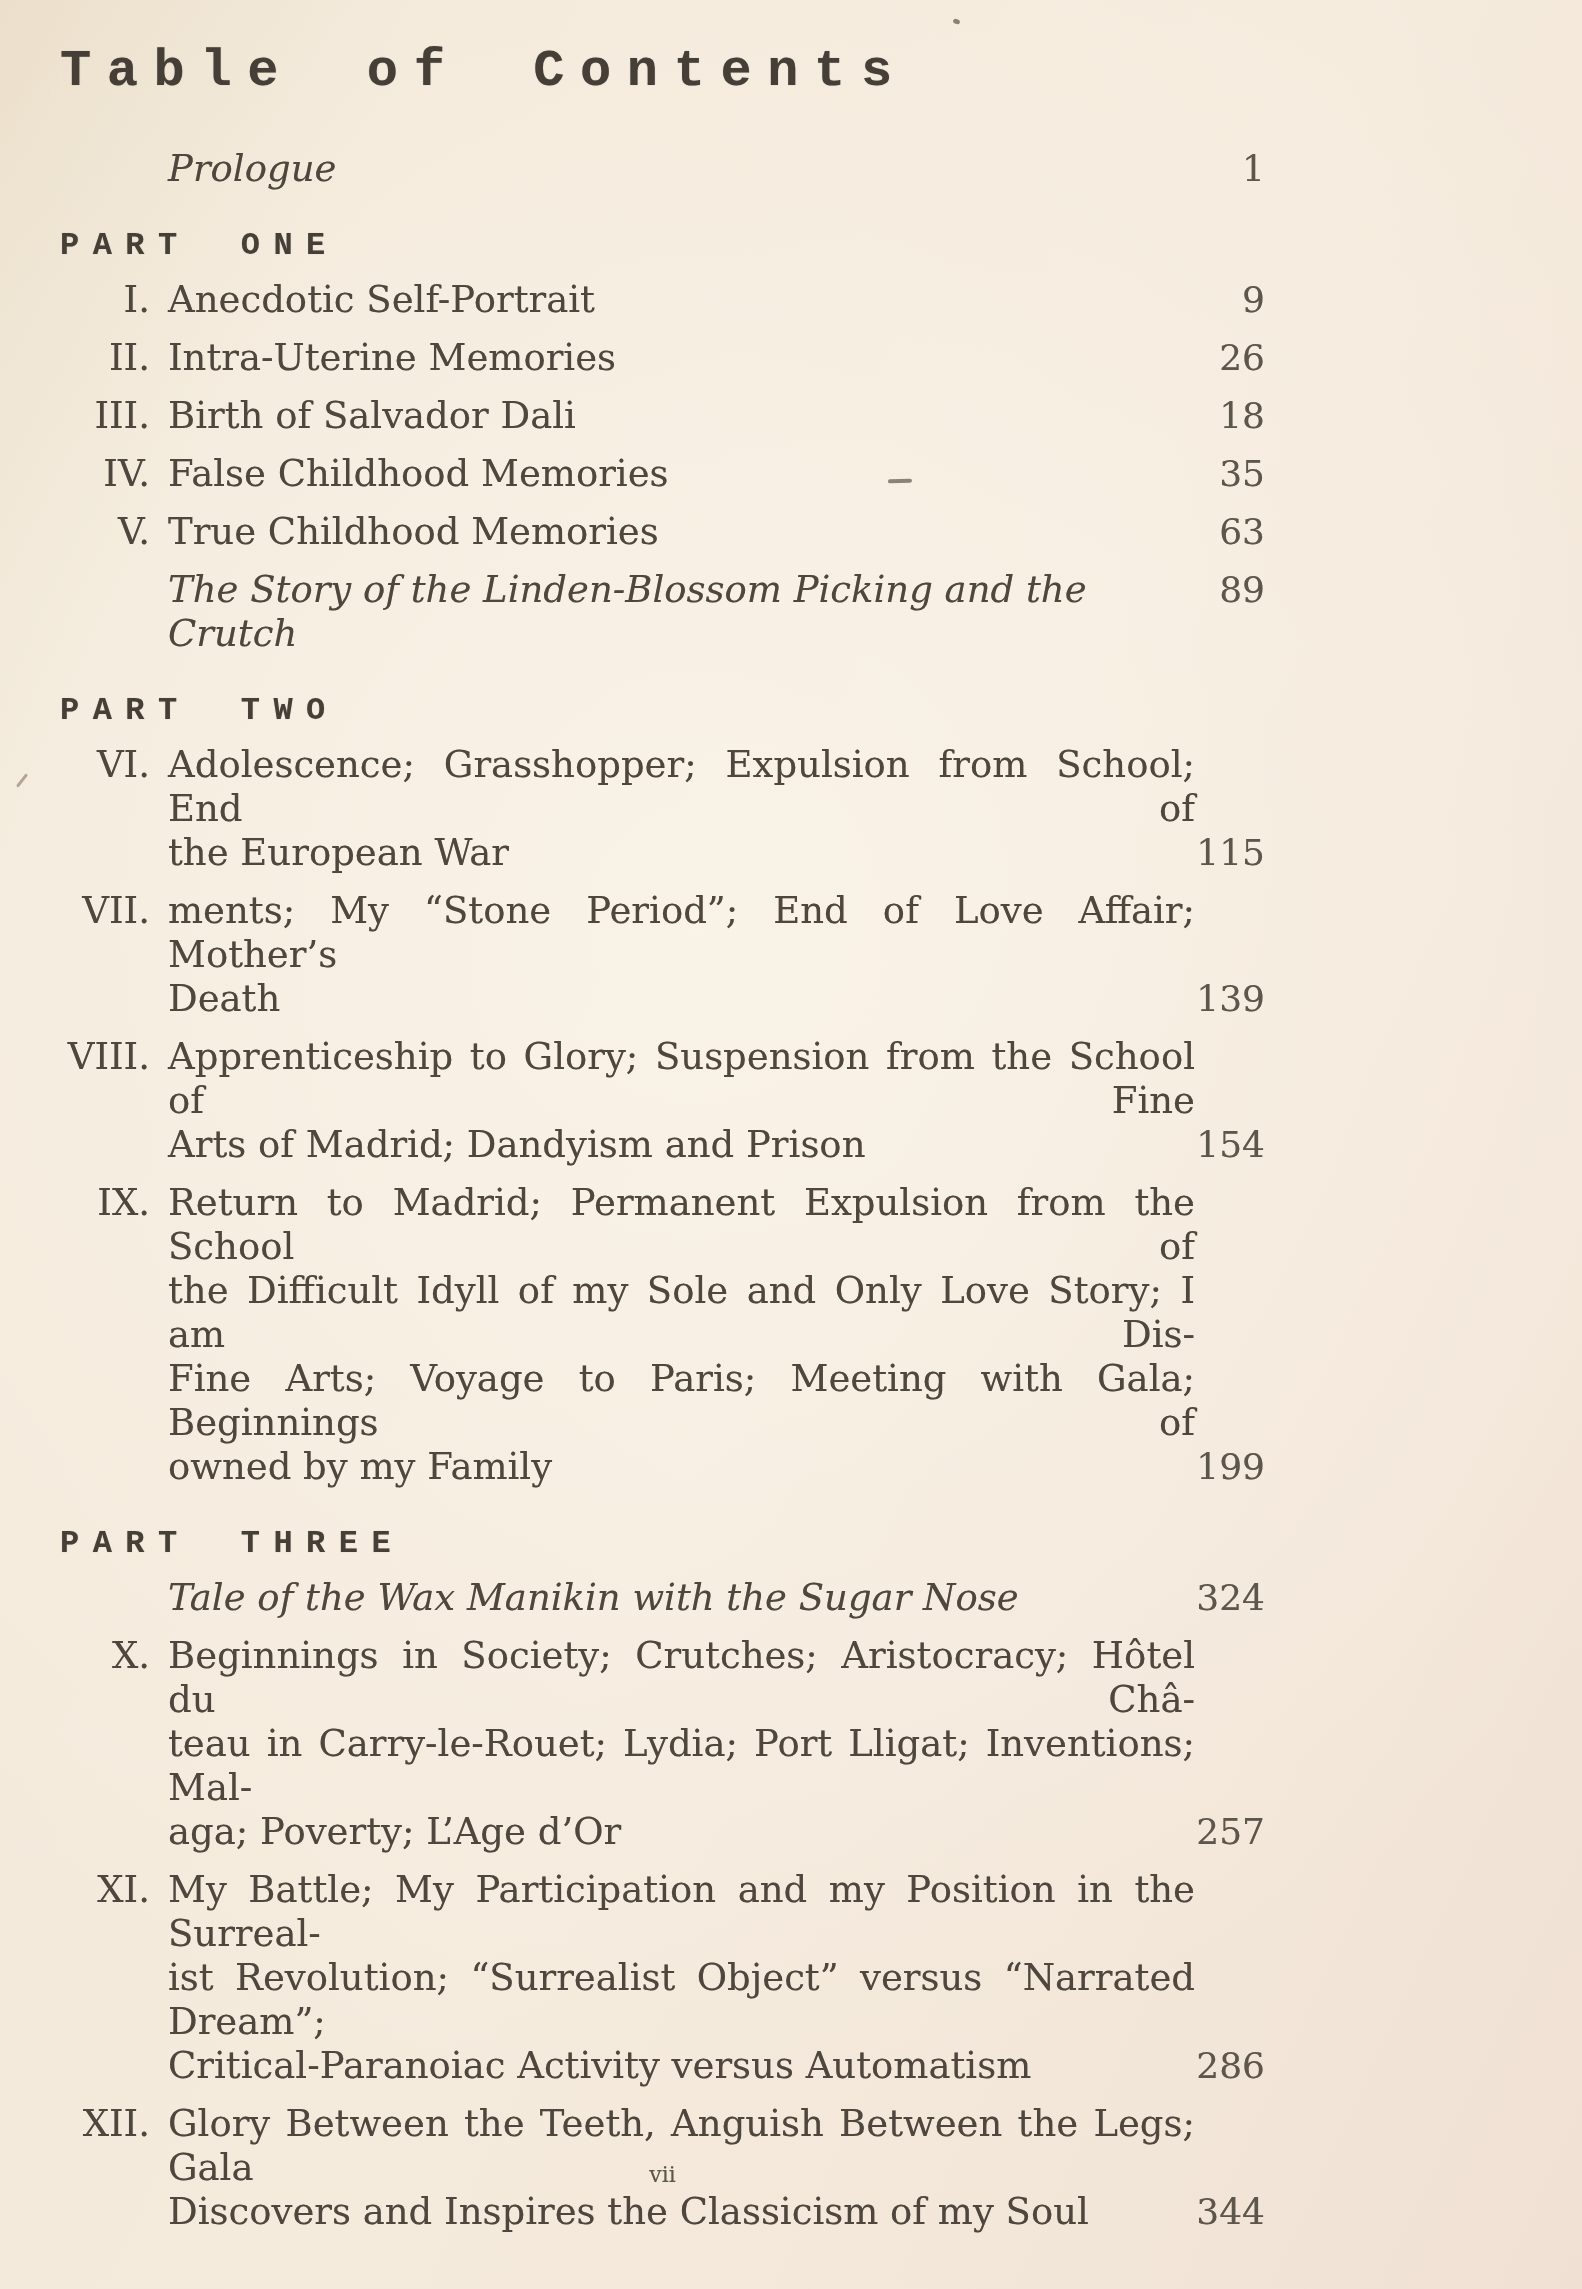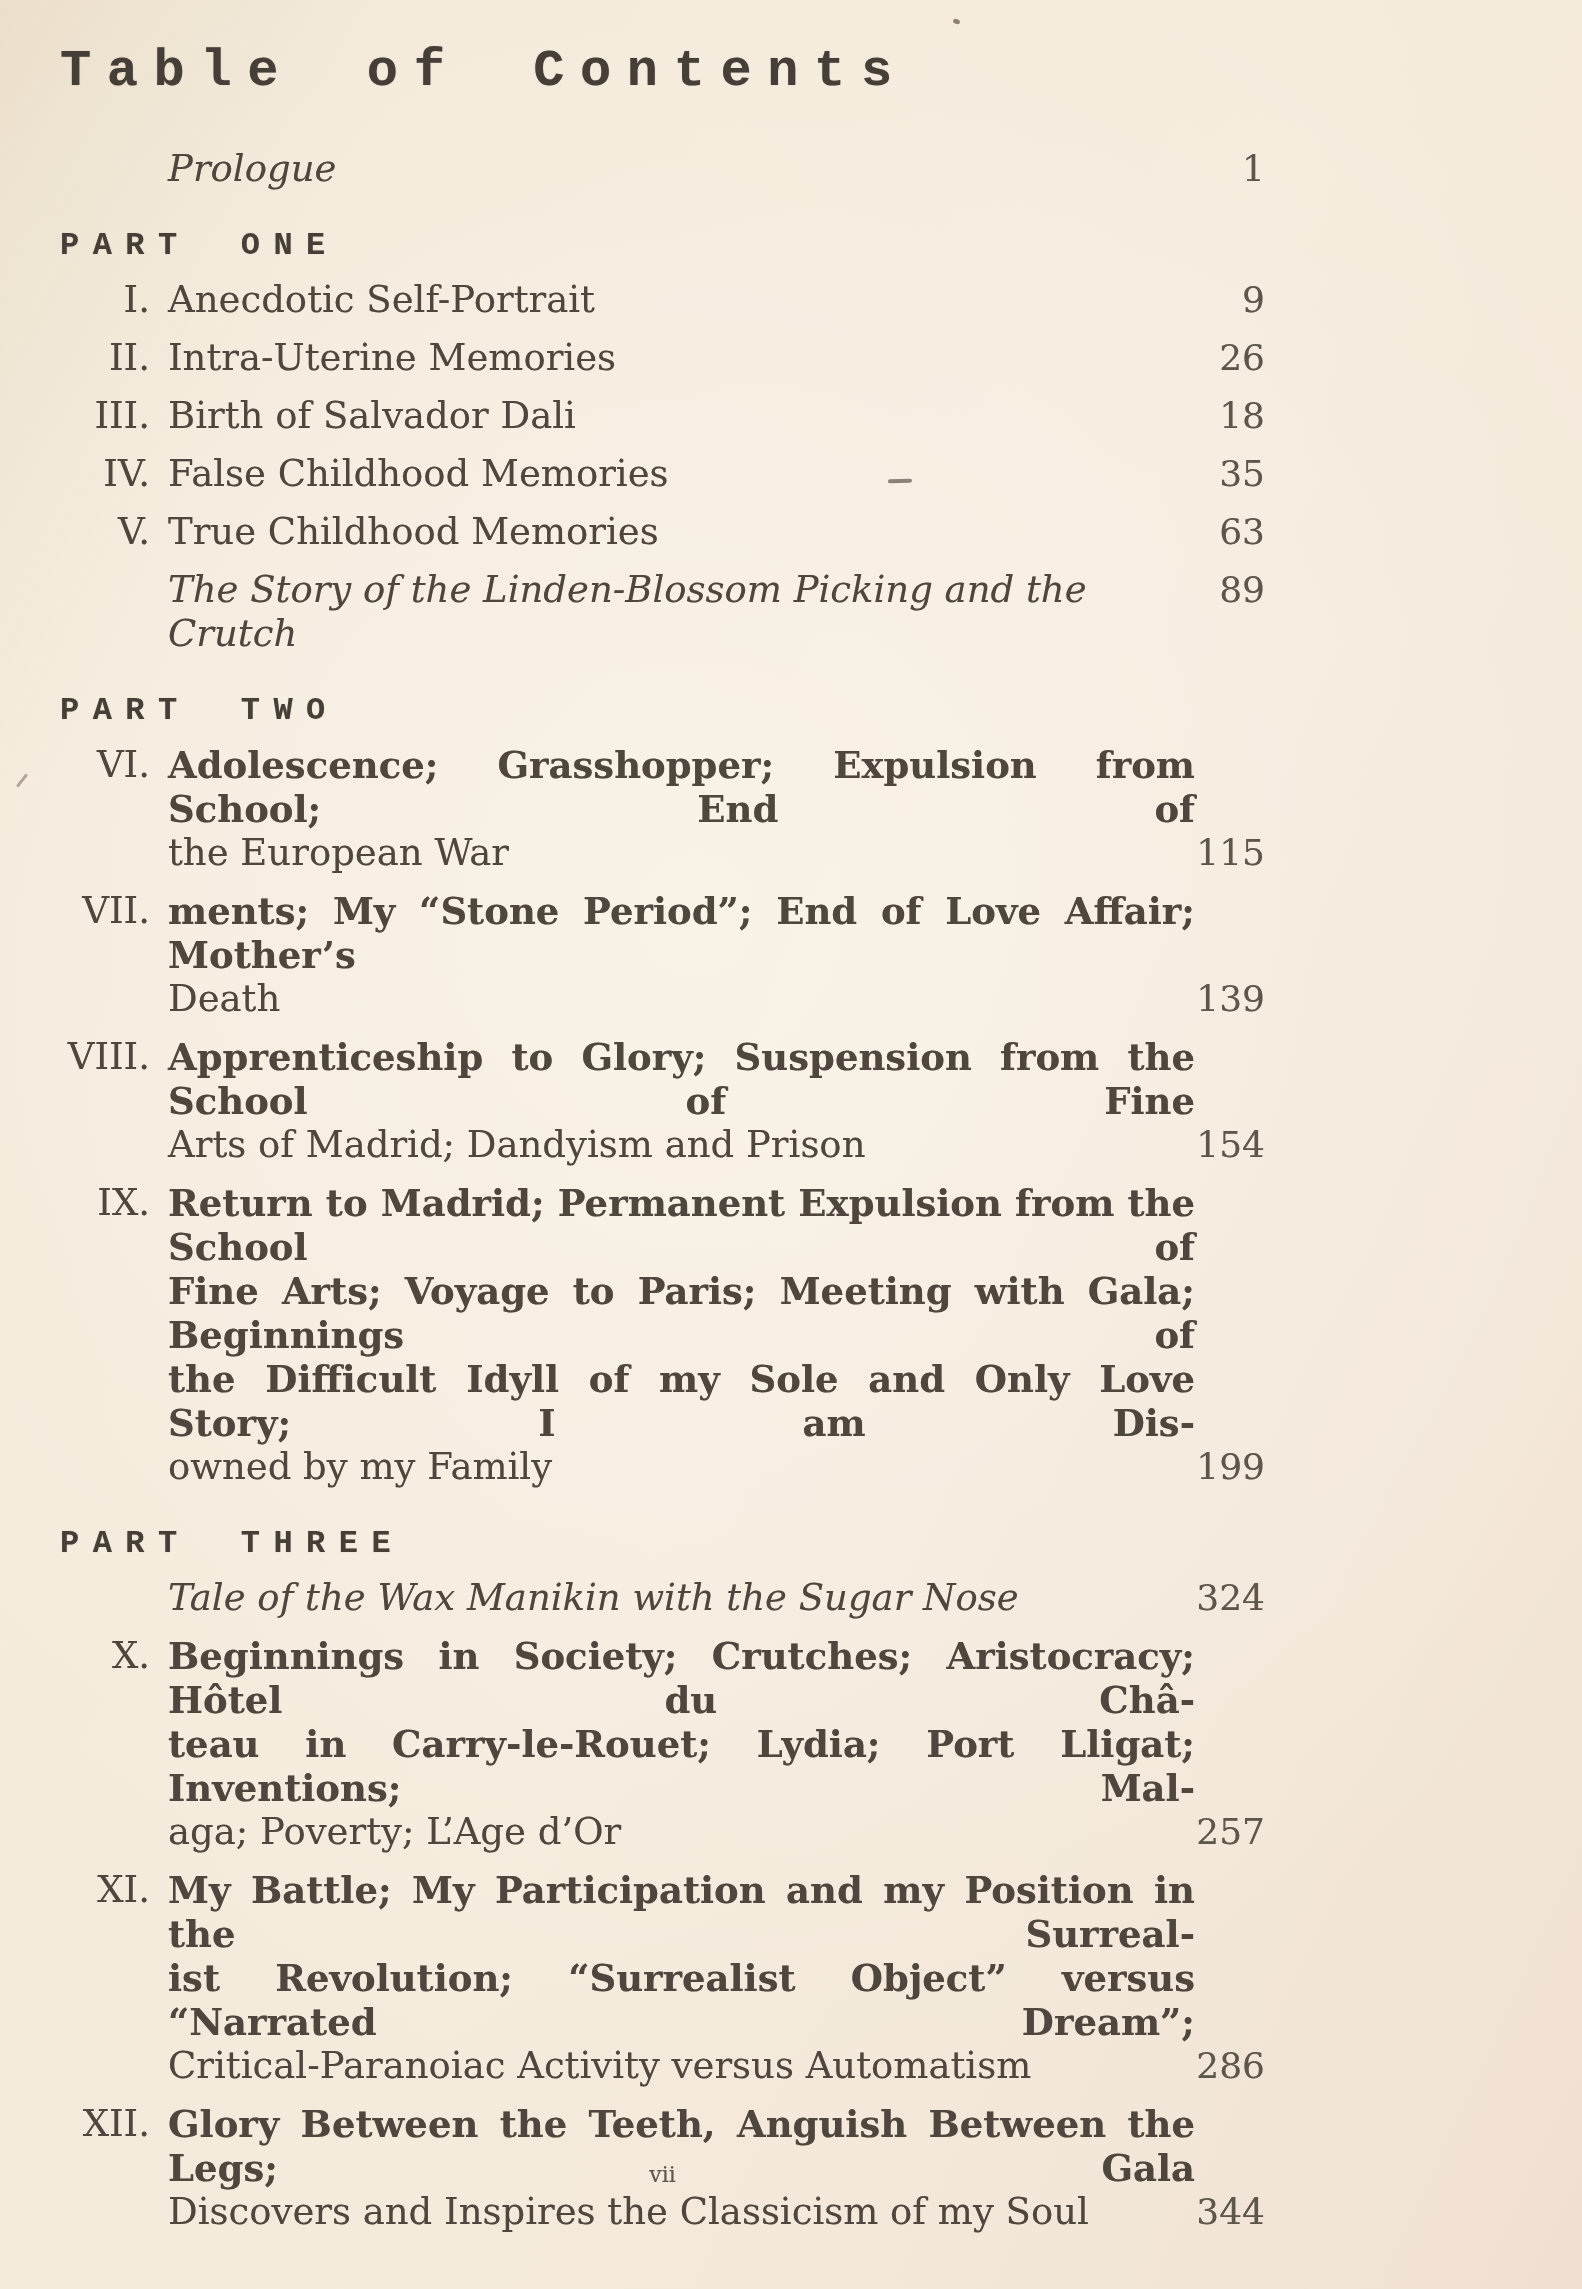--- a/index.html
+++ b/index.html
@@ -64,21 +64,20 @@
   }
   .entry .body{
     flex:1;
     margin-left:18px;
   }
   .line{line-height:44px;}
   .line.just{
     text-align:justify;
     text-align-last:justify;
     margin-right:70px;
-    font-weight:bold;
   }
   .lastline-row{display:flex;align-items:baseline;}
   .line.last{flex:1;}
   .entry.italic .line, .entry.italic .numeral{font-style:italic;}
   .pagenum{
     flex:0 0 70px;
     min-width:70px;
     text-align:right;
     font-size:36px;
     color:var(--pagenum-ink);
@@ -231,22 +230,22 @@
         <div class="line last">Arts of Madrid; Dandyism and Prison</div>
         <div class="pagenum">154</div>
       </div>
     </div>
   </div>
 
   <div class="entry">
     <div class="numeral">IX.</div>
     <div class="body">
       <div class="line just">Return to Madrid; Permanent Expulsion from the School of</div>
+                <div class="line just">the Difficult Idyll of my Sole and Only Love Story; I am Dis-</div>
                 <div class="line just">Fine Arts; Voyage to Paris; Meeting with Gala; Beginnings of</div>
-                <div class="line just">the Difficult Idyll of my Sole and Only Love Story; I am Dis-</div>
                 <div class="lastline-row">
         <div class="line last">owned by my Family</div>
         <div class="pagenum">199</div>
       </div>
     </div>
   </div>
 </div>
   </section>
 
   <section class="sec">

